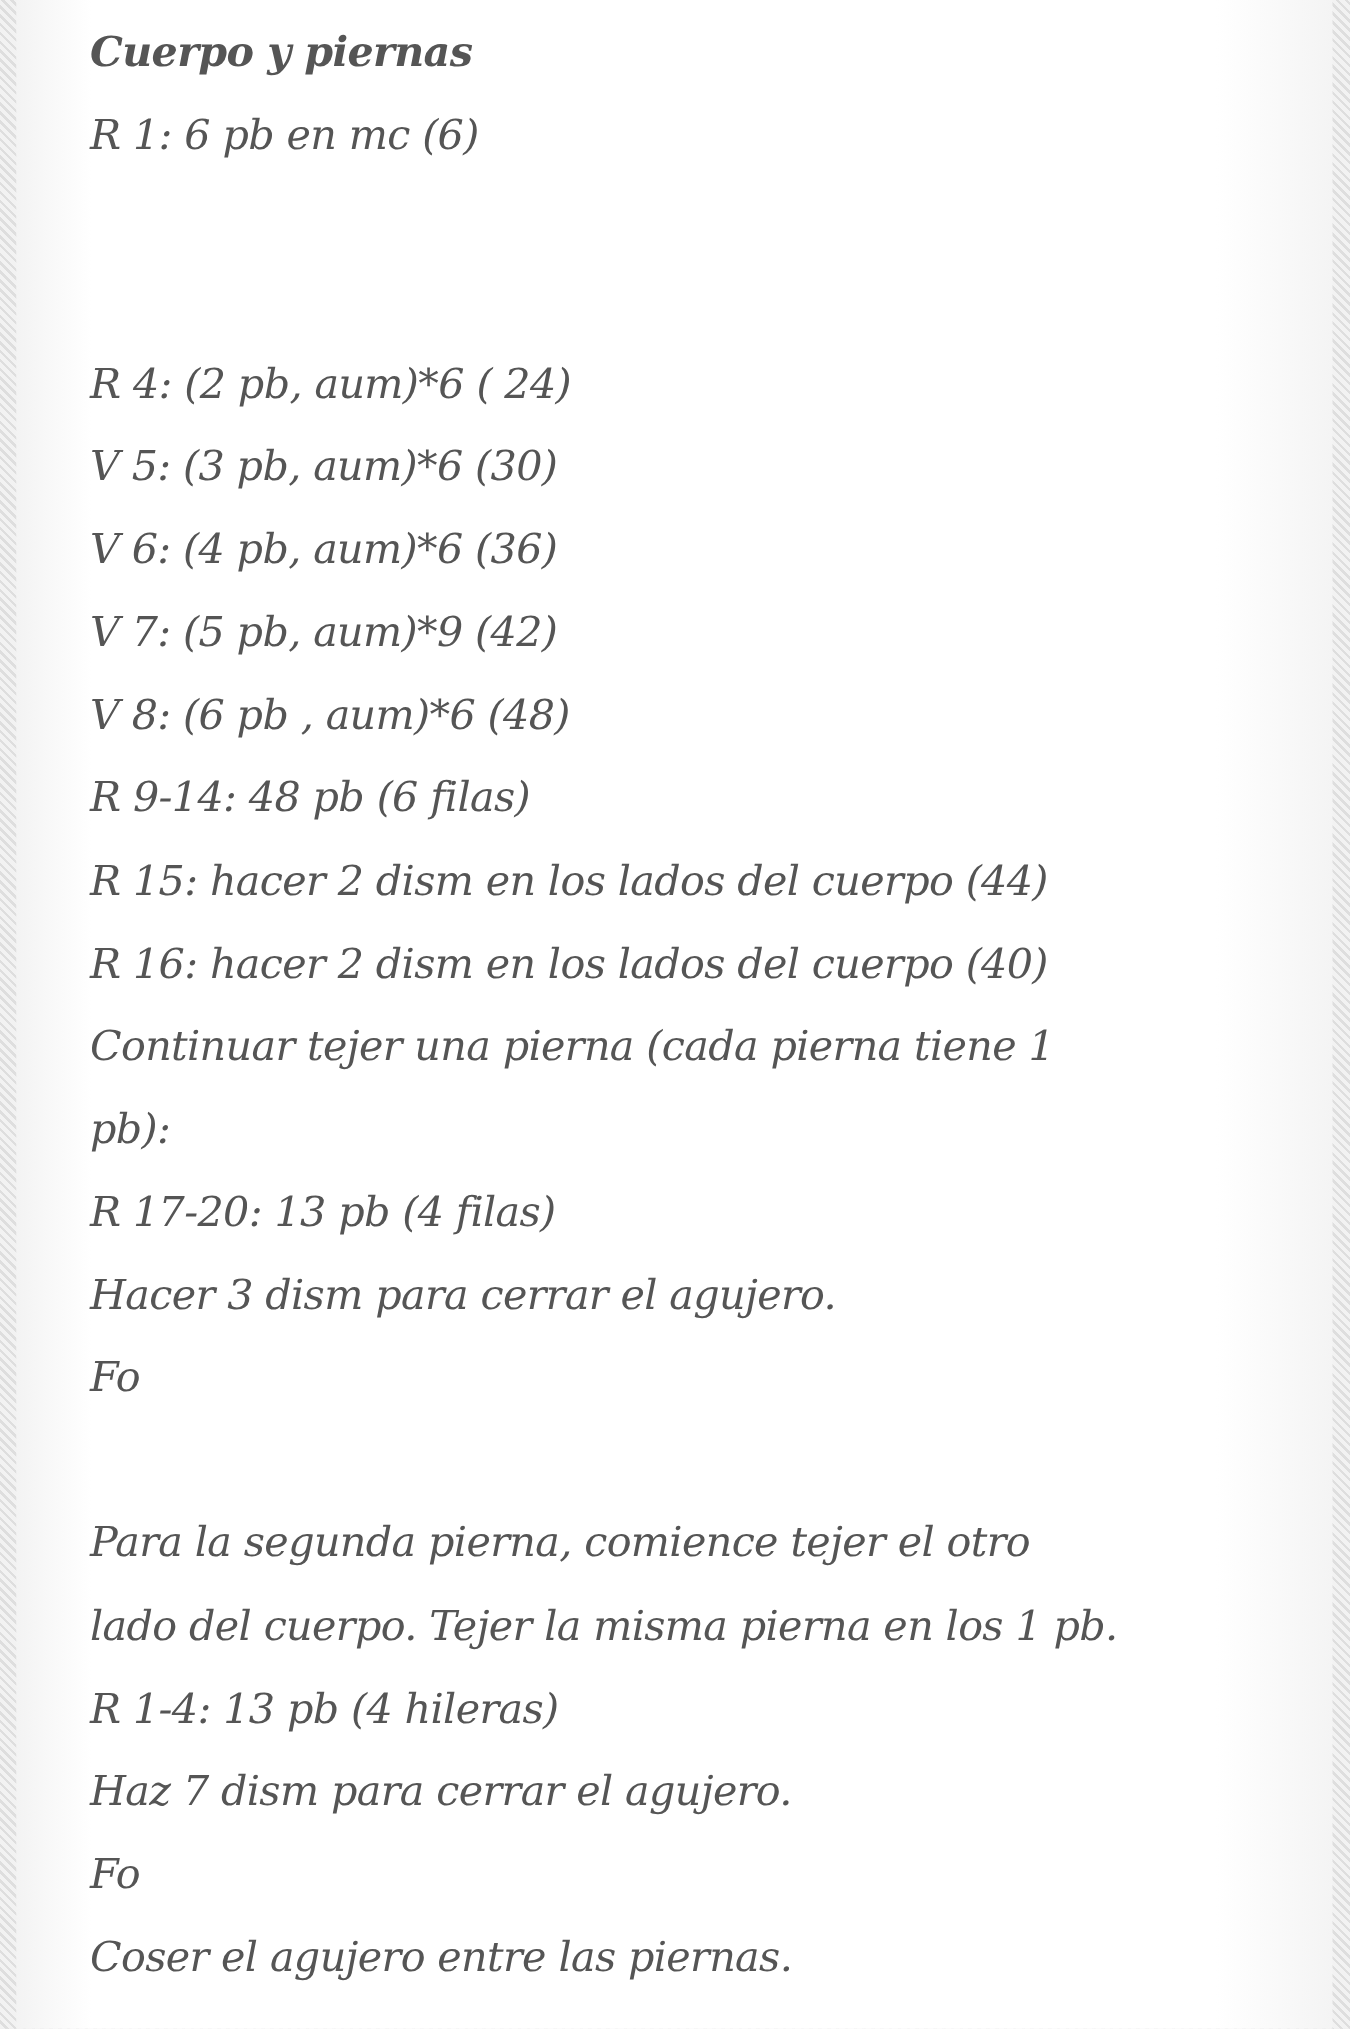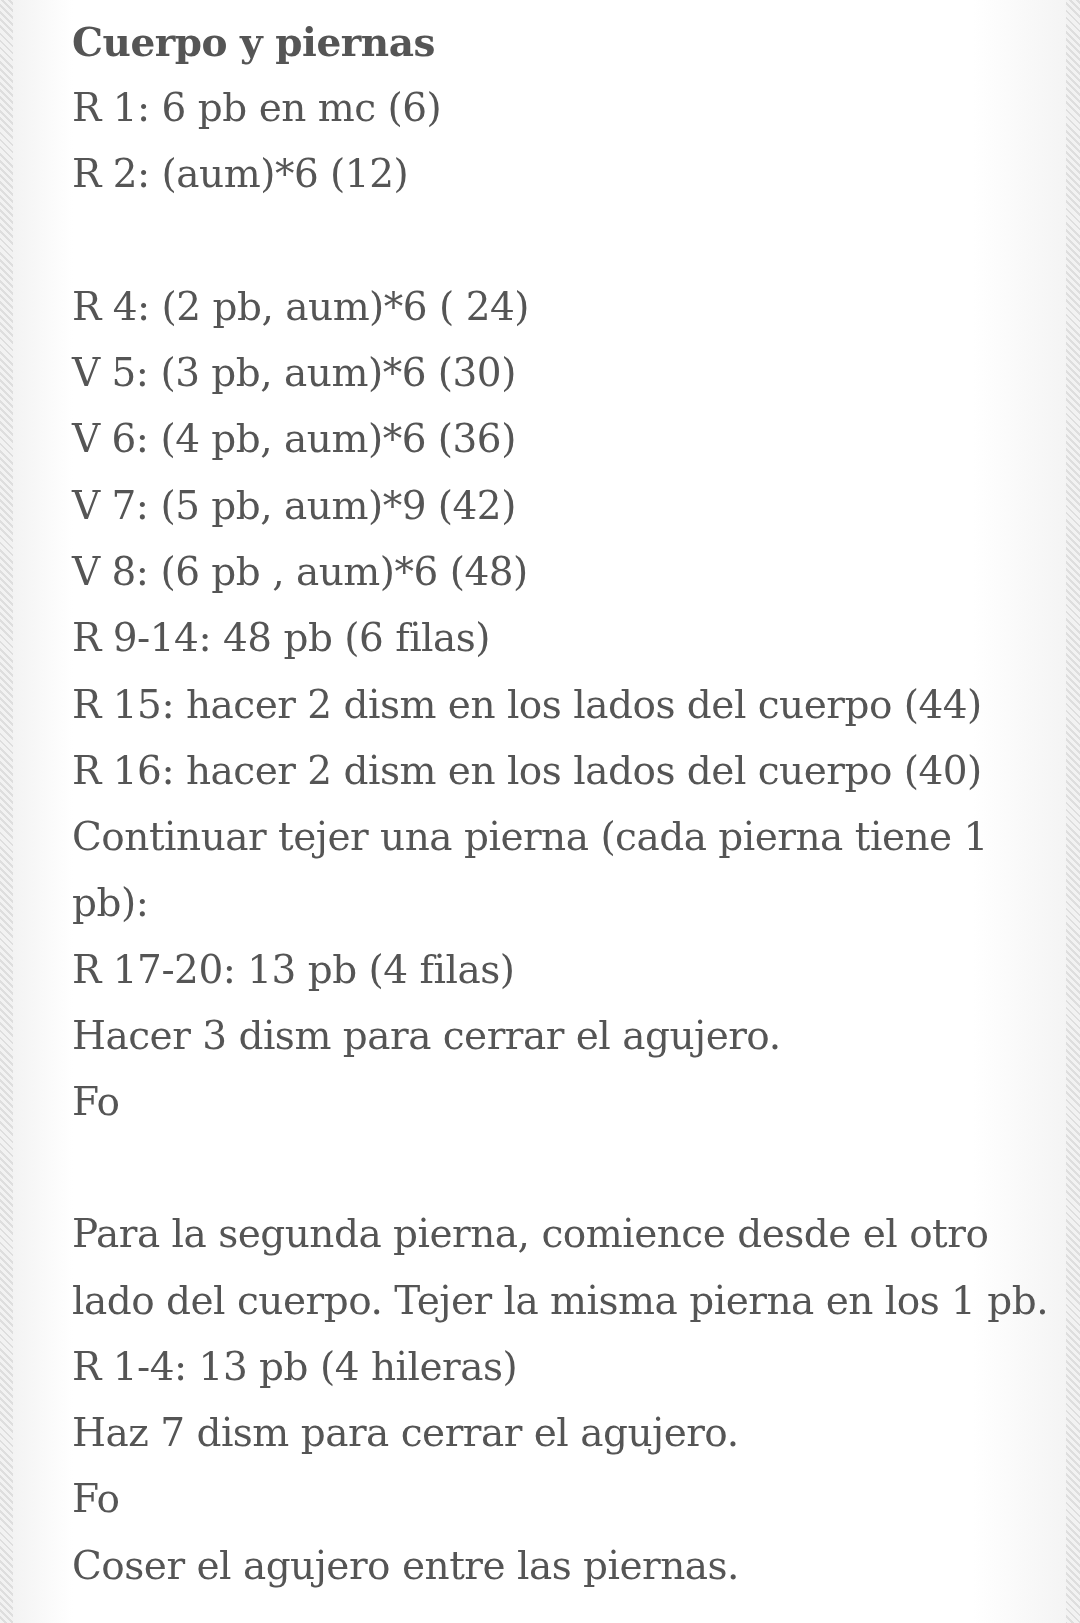--- a/index.html
+++ b/index.html
@@ -2,43 +2,42 @@
 <html><head>
 <meta charset="utf-8">
 <style>
   html, body { margin:0; padding:0; }
   body { width:1080px; height:1623px; overflow:hidden; position:relative;
     background:#e9e9e9;
     background-image: repeating-linear-gradient(45deg, #f2f2f2 0 3px, #dedede 3px 5px);
   }
   .card { position:absolute; left:13px; top:0; width:1053px; height:1623px;
     background:linear-gradient(to right, #f3f3f3 0px, #ffffff 60px, #ffffff 960px, #f4f4f4 1053px); }
-  .line { position:absolute; left:59px; font-family:"DejaVu Serif", serif; font-size:39px;
-    color:#555555; white-space:nowrap; letter-spacing:-0.5px; line-height:40px; }
+  .line { position:absolute; left:59px; font-family:"DejaVu Serif", serif; font-size:33px;
+    color:#555555; white-space:nowrap; letter-spacing:-0.5px; line-height:40px;font-style:italic; }
   .title { font-weight:bold; }
 </style>
 </head>
 <body>
 
 <div class="card">
   <div class="line title" style="top:22px">Cuerpo y piernas</div>
   <div class="line" style="top:88px">R 1: 6 pb en mc (6)</div>
-  <div class="line" style="top:154px">R 2: (aum)*6 (12)</div>
   <div class="line" style="top:287px">R 4: (2 pb, aum)*6 ( 24)</div>
   <div class="line" style="top:353px">V 5: (3 pb, aum)*6 (30)</div>
   <div class="line" style="top:419px">V 6: (4 pb, aum)*6 (36)</div>
   <div class="line" style="top:486px">V 7: (5 pb, aum)*9 (42)</div>
   <div class="line" style="top:552px">V 8: (6 pb , aum)*6 (48)</div>
   <div class="line" style="top:618px">R 9-14: 48 pb (6 filas)</div>
   <div class="line" style="top:685px">R 15: hacer 2 dism en los lados del cuerpo (44)</div>
   <div class="line" style="top:751px">R 16: hacer 2 dism en los lados del cuerpo (40)</div>
   <div class="line" style="top:817px">Continuar tejer una pierna (cada pierna tiene 1</div>
   <div class="line" style="top:883px">pb):</div>
   <div class="line" style="top:950px">R 17-20: 13 pb (4 filas)</div>
   <div class="line" style="top:1016px">Hacer 3 dism para cerrar el agujero.</div>
   <div class="line" style="top:1082px">Fo</div>
-  <div class="line" style="top:1214px">Para la segunda pierna, comience desde el otro</div>
+  <div class="line" style="top:1214px">Para la segunda pierna, comience tejer el otro</div>
   <div class="line" style="top:1281px">lado del cuerpo. Tejer la misma pierna en los 1 pb.</div>
   <div class="line" style="top:1347px">R 1-4: 13 pb (4 hileras)</div>
   <div class="line" style="top:1413px">Haz 7 dism para cerrar el agujero.</div>
   <div class="line" style="top:1479px">Fo</div>
   <div class="line" style="top:1546px">Coser el agujero entre las piernas.</div>
 </div>
 
 </body></html>

